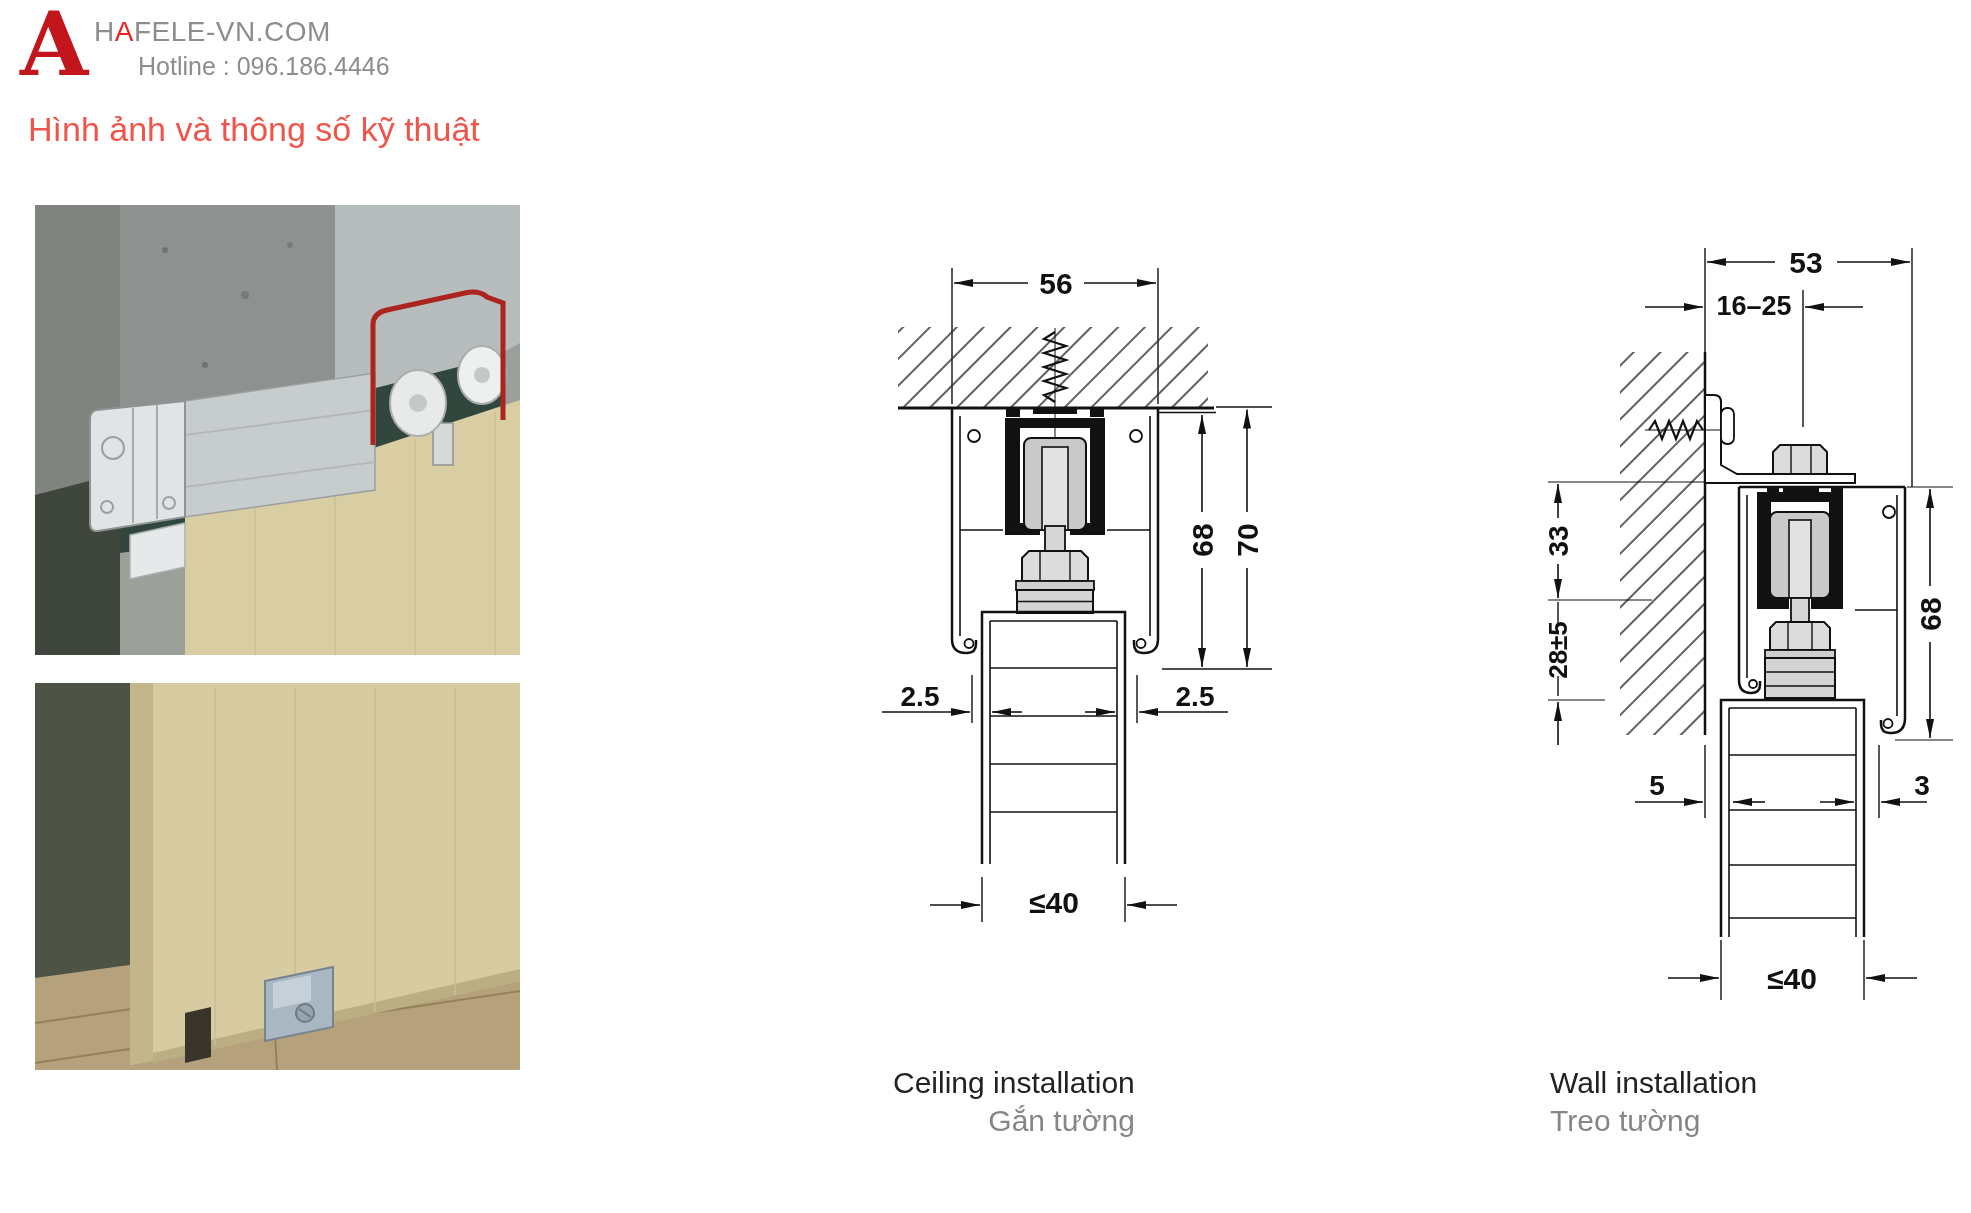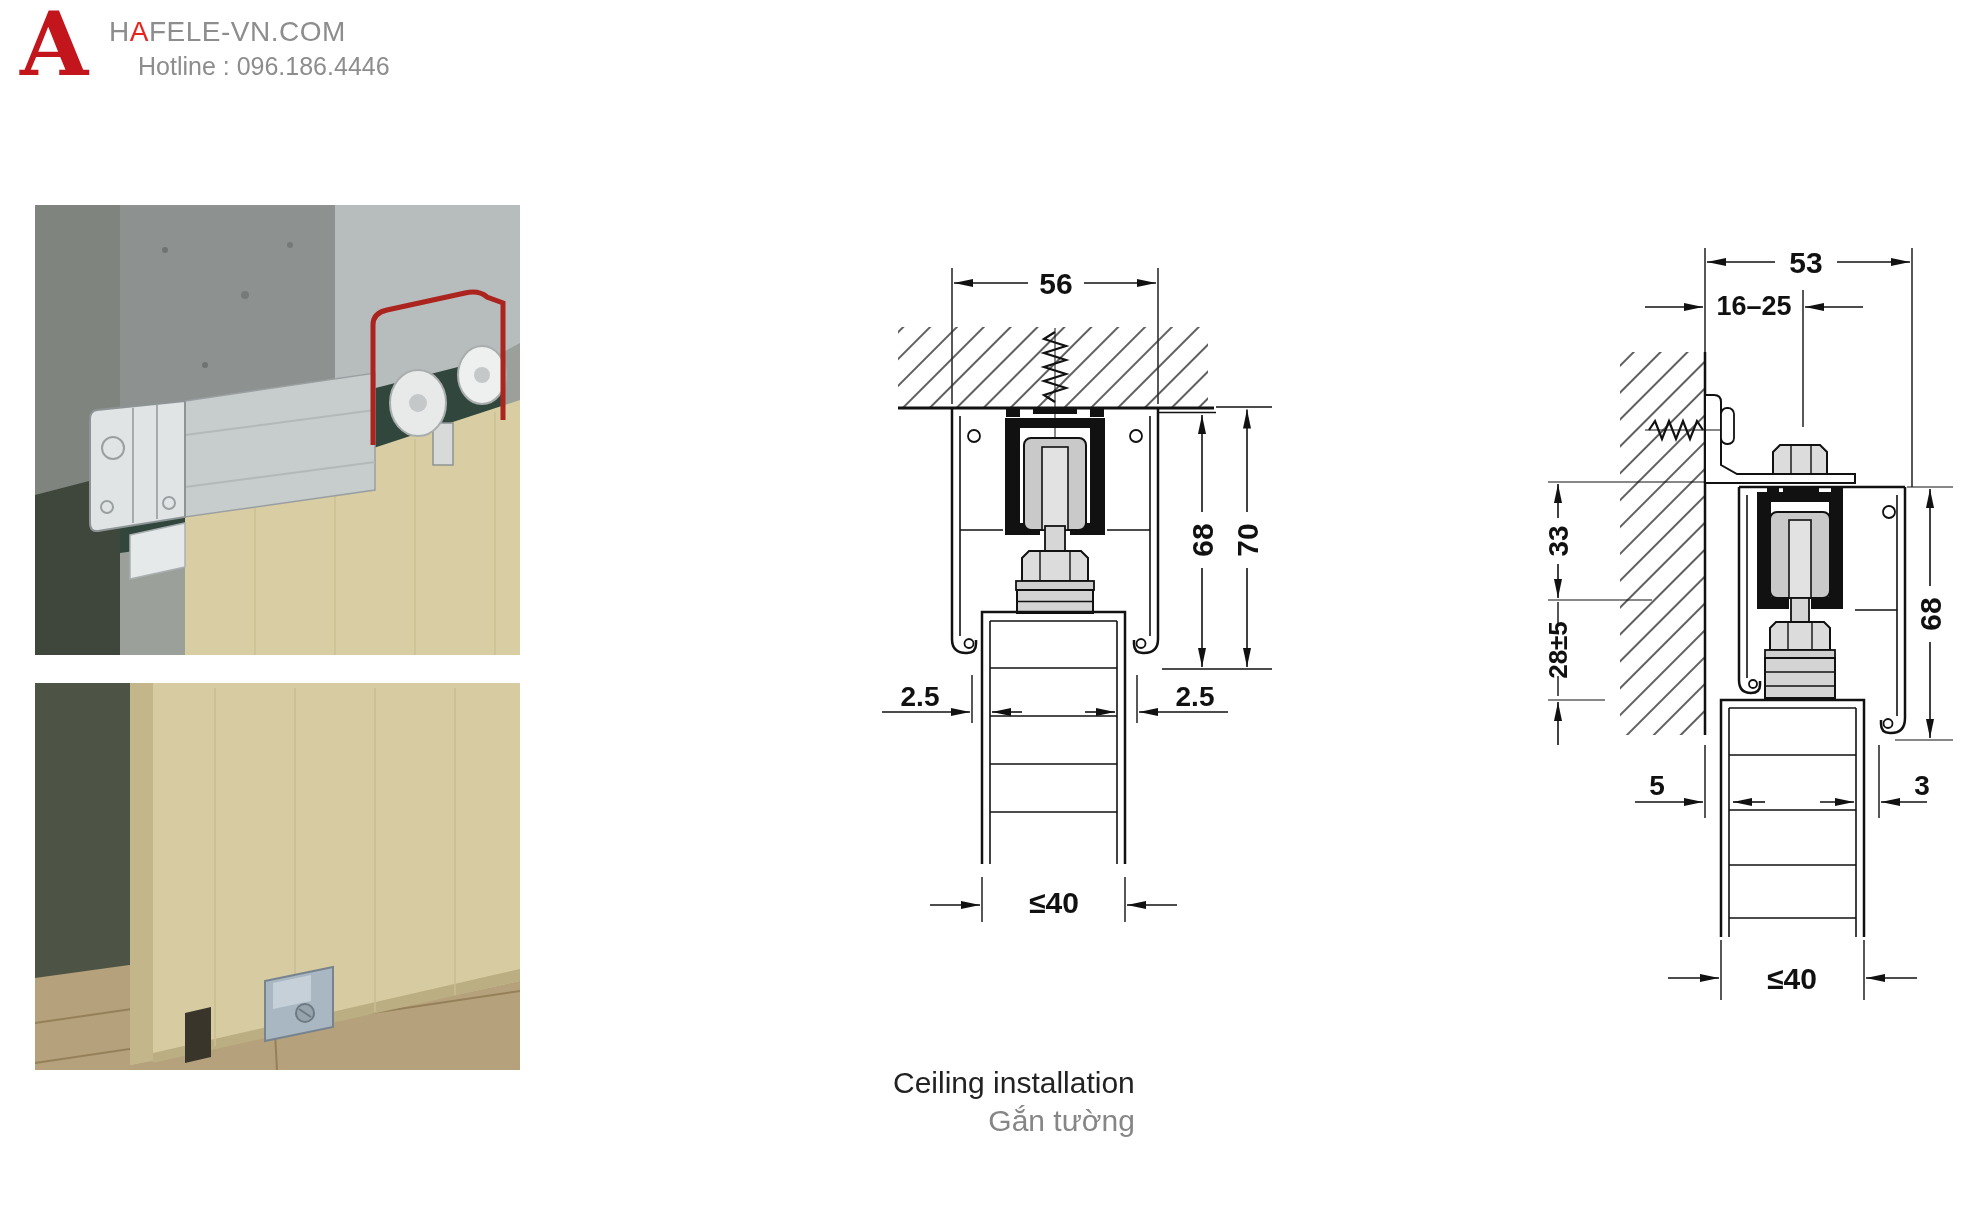--- a/index.html
+++ b/index.html
@@ -22,23 +22,24 @@
   .photo-wrap{background:#fff;}
 </style>
 </head>
 <body>
 
 <div id="page">
 
   <div class="abs" style="left:20px;top:0px;">
     <span class="logo-a">A</span>
   </div>
-  <div class="abs site-name" style="left:109px;top:16px;text-align:right;"><span>H</span><span class="accent">A</span><span>FELE-VN.COM</span></div>
+  <div class="abs site-name" style="left:94px;top:16px;text-align:right;"><span>H</span><span class="accent">A</span><span>FELE-VN.COM</span></div>
   <div class="abs hotline" style="left:106px;top:52px;">Hotline : 096.186.4446</div>
 
+  <div class="abs heading" style="left:28px;top:110px;">Hình ảnh và thông số kỹ thuật</div>
 
   <div class="abs photo-wrap" style="left:35px;top:205px;width:485px;height:865px;">
 
     <svg class="abs" style="left:0;top:0;" width="485" height="450" viewBox="0 0 485 450">
       <rect x="0" y="0" width="485" height="450" fill="#9ba09b"></rect>
       <polygon points="0,0 85,0 85,450 0,450" fill="#7f857e"></polygon>
       <polygon points="0,290 85,268 85,450 0,450" fill="#3f463c"></polygon>
       <g>
         <polygon points="85,0 300,0 300,248 85,248" fill="#8d918f"></polygon>
         <circle cx="130" cy="45" r="3" fill="#6f7472"></circle>
@@ -354,14 +355,18 @@
     <text class="dt" x="261" y="22" font-size="30" text-anchor="middle" dominant-baseline="central">53</text>
     <text class="dt" x="209" y="66" font-size="27" text-anchor="middle" dominant-baseline="central">16–25</text>
     <text class="dt" font-size="28" text-anchor="middle" dominant-baseline="central" transform="translate(13,301) rotate(-90)">33</text>
     <text class="dt" font-size="26" text-anchor="middle" dominant-baseline="central" transform="translate(13,410) rotate(-90)">28±5</text>
     <text class="dt" font-size="30" text-anchor="middle" dominant-baseline="central" transform="translate(385,374) rotate(-90)">68</text>
     <text class="dt" x="112" y="545" font-size="28" text-anchor="middle" dominant-baseline="central">5</text>
     <text class="dt" x="377" y="545" font-size="28" text-anchor="middle" dominant-baseline="central">3</text>
     <text class="dt" font-size="30" text-anchor="middle" dominant-baseline="central" transform="translate(247,738)">≤40</text>
   </svg>
 
+  <div class="abs" style="left:1550px;top:1066px;">
+    <div class="cap-en">Wall installation</div>
+    <div class="cap-vi">Treo tường</div>
+  </div>
 
 </div>
 
 </body></html>

